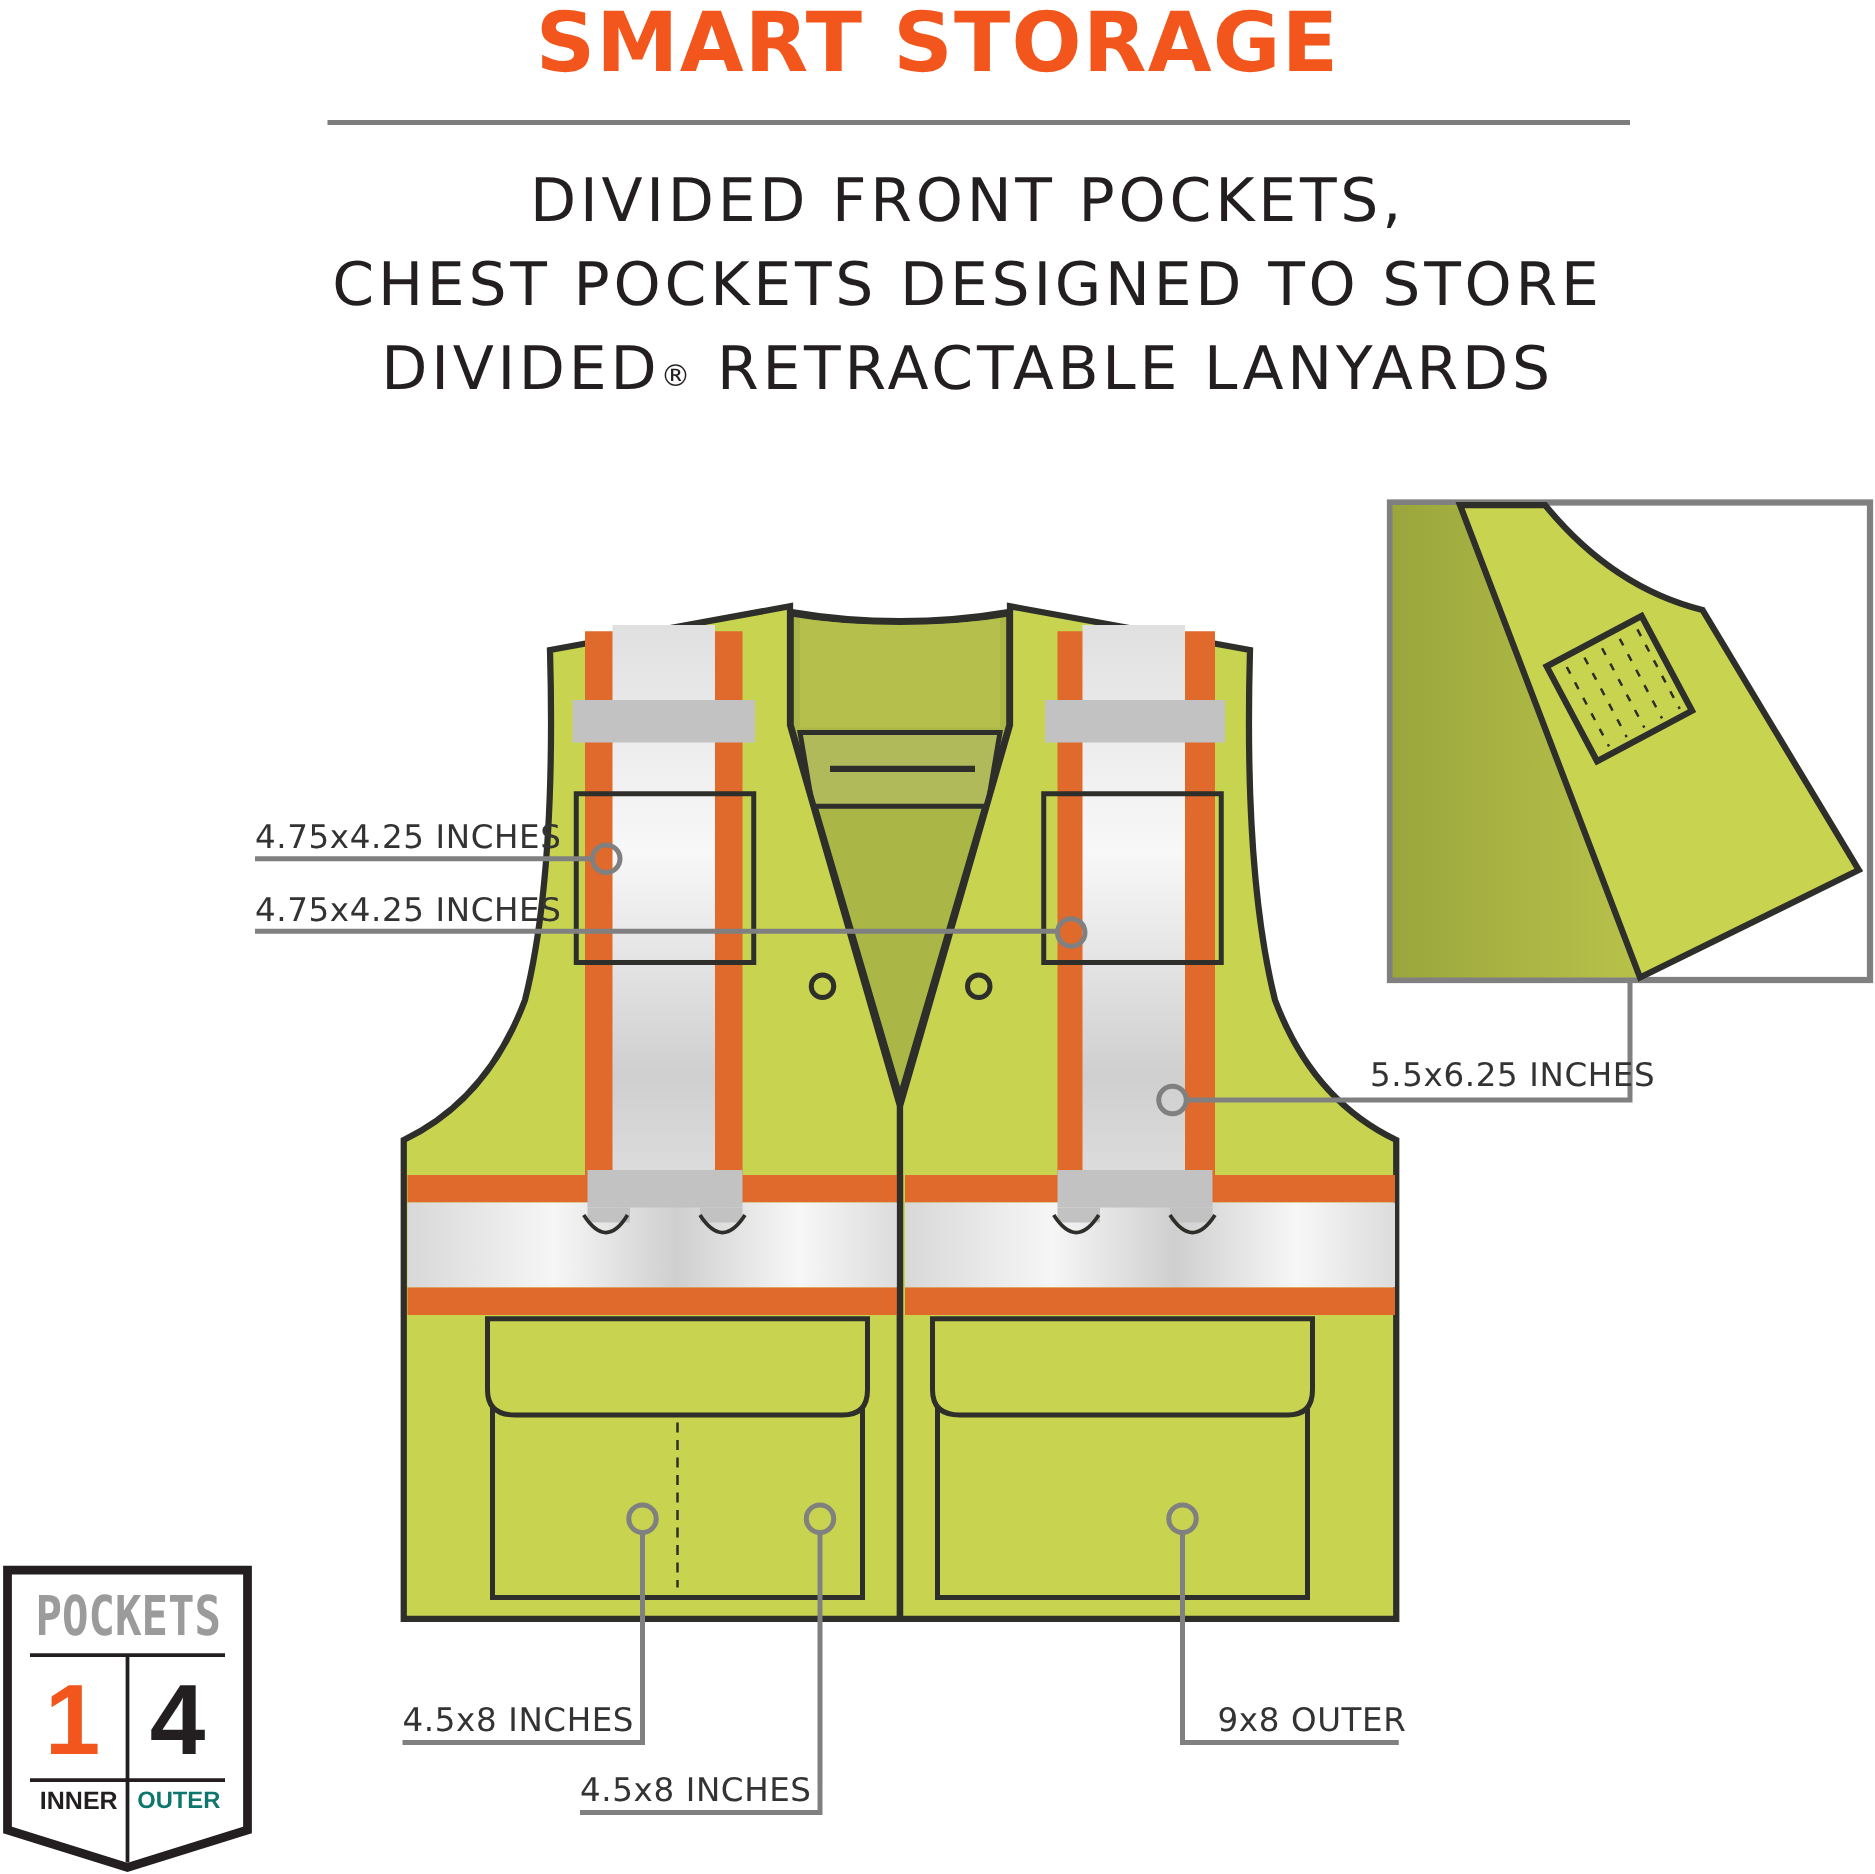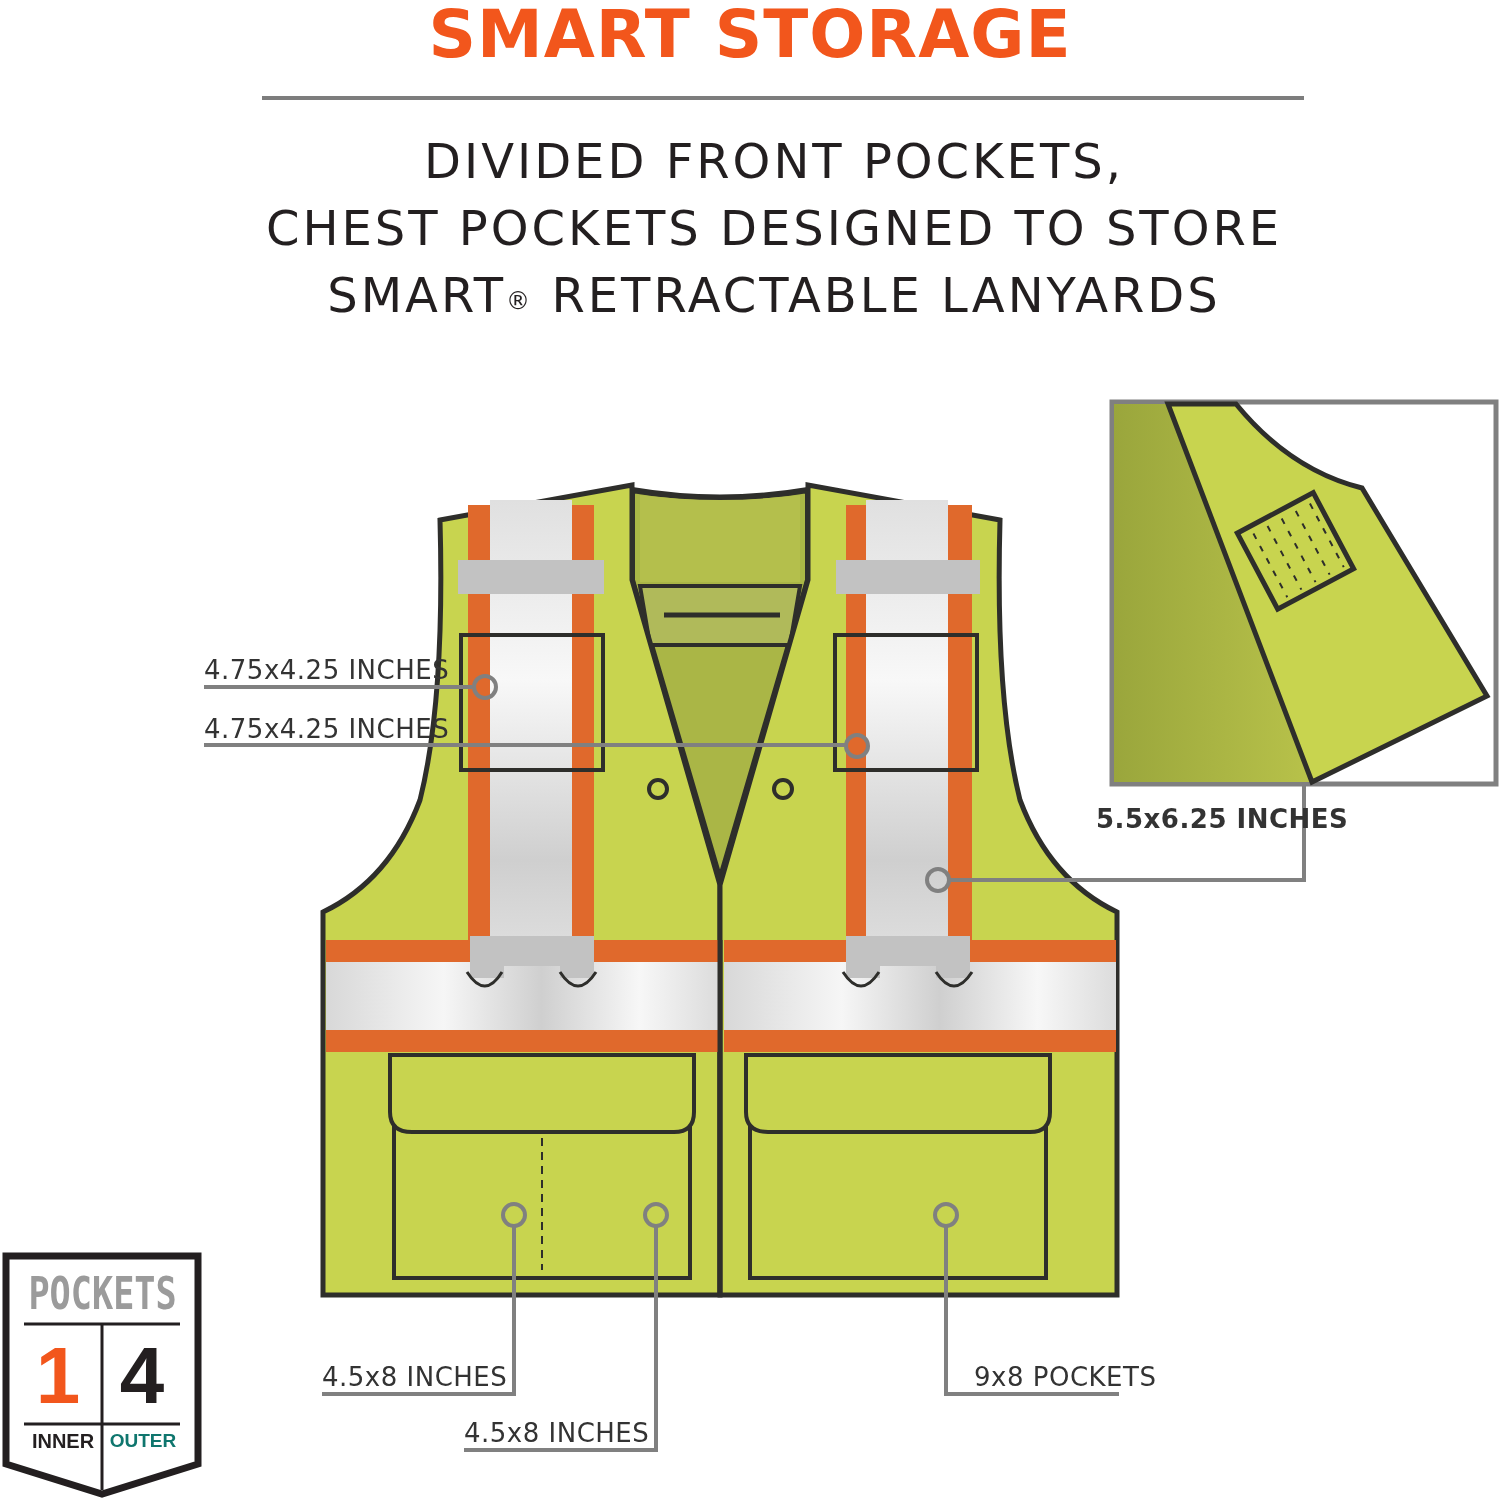--- a/index.html
+++ b/index.html
@@ -13,21 +13,21 @@
   .badge-text{font-family:"DejaVu Sans Mono",monospace;}
 </style>
 </head>
 <body>
 
 <div class="title">SMART STORAGE</div>
 <div class="rule"></div>
 
 <div class="subtitle" style="top:128px;">DIVIDED FRONT POCKETS,</div>
 <div class="subtitle" style="top:195px;">CHEST POCKETS DESIGNED TO STORE</div>
-<div class="subtitle" style="top:262px;"><span>SMART</span><sup>®</sup> <span>RETRACTABLE LANYARDS</span></div>
+<div class="subtitle" style="top:262px;"><span>DIVIDED</span><sup>®</sup> <span>RETRACTABLE LANYARDS</span></div>
 
 <svg width="1500" height="1499" viewBox="0 0 1500 1499">
   <defs>
     <linearGradient id="refl" x1="0" x2="1" y1="0" y2="0">
       <stop offset="0" stop-color="#d8d8d8"></stop>
       <stop offset="0.3" stop-color="#f6f6f6"></stop>
       <stop offset="0.55" stop-color="#cfcfcf"></stop>
       <stop offset="0.8" stop-color="#f7f7f7"></stop>
       <stop offset="1" stop-color="#dcdcdc"></stop>
     </linearGradient>
@@ -145,16 +145,16 @@
 </svg>
 
 <div class="badge-text" style="position:absolute;left:10px;top:1268px;width:184px;text-align:center;font-size:44px;font-weight:bold;color:#9b9b9b;transform:scaleX(0.8);">POCKETS</div>
 <div style="position:absolute;left:28px;top:1330px;width:60px;text-align:center;font-family:'Liberation Sans',sans-serif;font-size:80px;font-weight:bold;color:#f2561c;">1</div>
 <div style="position:absolute;left:112px;top:1330px;width:60px;text-align:center;font-family:'Liberation Sans',sans-serif;font-size:80px;font-weight:bold;color:#231f20;">4</div>
 <div style="position:absolute;left:24px;top:1430px;width:78px;text-align:center;font-family:'Liberation Sans',sans-serif;font-size:20px;font-weight:bold;color:#231f20;">INNER</div>
 <div style="position:absolute;left:104px;top:1430px;width:78px;text-align:center;font-family:'Liberation Sans',sans-serif;font-size:19px;font-weight:bold;color:#0f766e;">OUTER</div>
 
 <div class="label" style="left:204px;top:655px;">4.75x4.25 INCHES</div>
 <div class="label" style="left:204px;top:714px;">4.75x4.25 INCHES</div>
-<div class="label" style="left:1096px;top:804px;font-weight:bold;">5.5x6.25 INCHES</div>
+<div class="label" style="left:1096px;top:846px;">5.5x6.25 INCHES</div>
 <div class="label" style="left:322px;top:1362px;">4.5x8 INCHES</div>
 <div class="label" style="left:464px;top:1418px;">4.5x8 INCHES</div>
-<div class="label" style="left:974px;top:1362px;">9x8 POCKETS</div>
+<div class="label" style="left:974px;top:1362px;">9x8 OUTER</div>
 
 </body></html>

